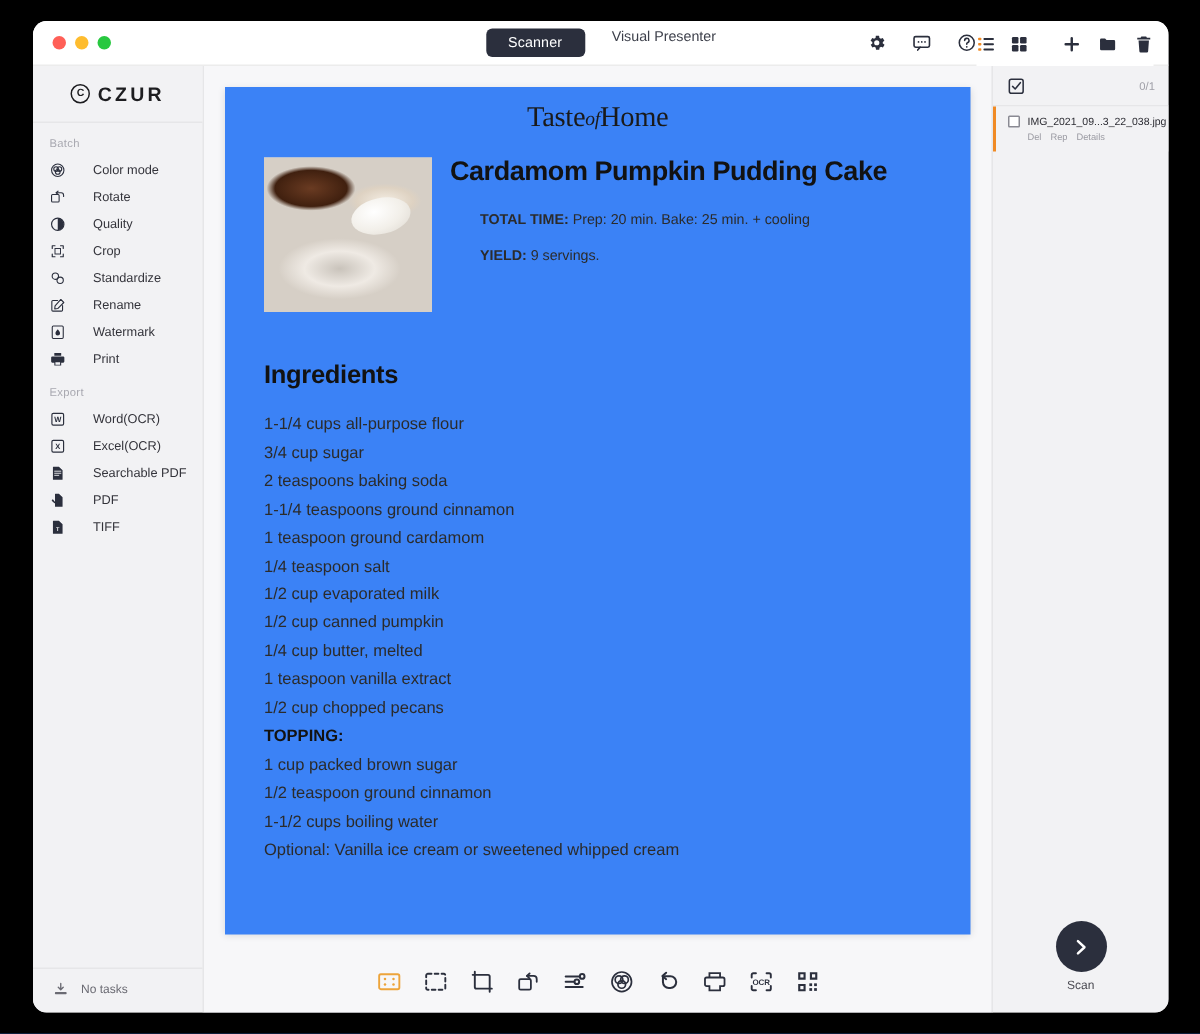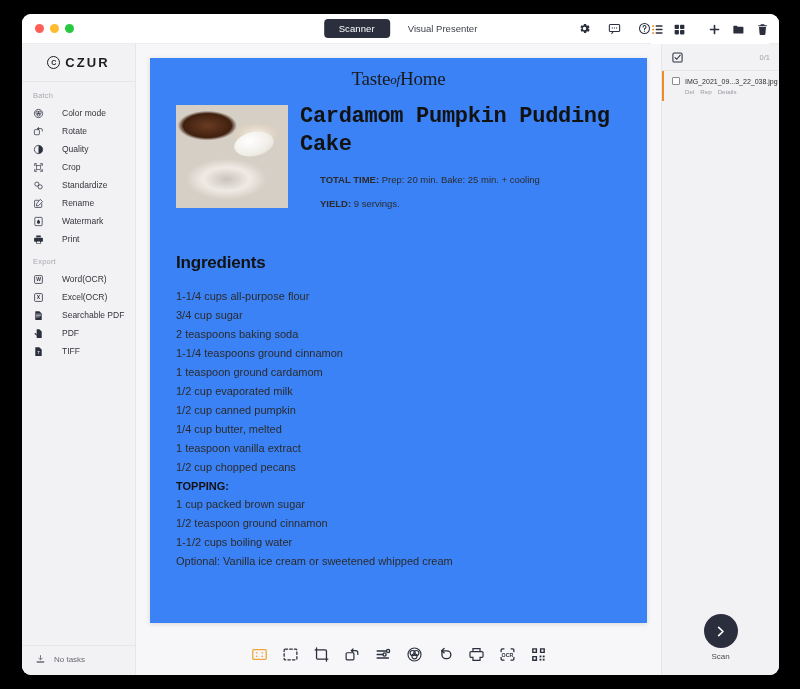--- a/index.html
+++ b/index.html
@@ -28,21 +28,21 @@
     flex: 0 0 30px;
     border-bottom: 1px solid #ececec;
   }
   .traffic { display: flex; gap: 6px; padding-left: 13px; }
   .dot { width: 9px; height: 9px; border-radius: 50%; }
   .dot.red { background: #ff5f57; }
   .dot.yellow { background: #febc2e; }
   .dot.green { background: #28c840; }
   .mode-switch {
     position: absolute; left: 50%; transform: translateX(-50%);
-    display: flex; align-items: center; gap: 18px;
+    display: flex; align-items: flex-start; gap: 18px;
   }
   .mode-pill {
     background: #2b2f3d; color: #ffffff;
     font-size: 9.5px; padding: 4px 15px; border-radius: 4px;
     letter-spacing: .1px;
   }
   .mode-plain { color: #3c3f4a; font-size: 9.5px; }
   .titlebar-icons {
     position: absolute; right: 128px;
     display: flex; align-items: center; gap: 17px;
@@ -148,24 +148,23 @@
     overflow: hidden;
   }
   .food-photo::after {
     content:''; position:absolute; left:52%; top:26%;
     width:40px; height:24px; border-radius:50%;
     background: radial-gradient(ellipse at 40% 35%, #ffffff 0%, #f2efe9 55%, #ded9d1 100%);
     transform: rotate(-12deg);
   }
   .recipe-body { flex: 1; min-width: 0; }
   .recipe-title {
-    font-size: 22px; font-weight: 700; color: #121212;
+    font-size: 18px; font-weight: 700; color: #121212;
     line-height: 1.27; letter-spacing: -0.3px;
     margin: 2px 0 14px 0;
-    font-family: Liberation Mono, monospace;
   }
   .meta-line {
     font-size: 9.5px; color: #2b2b2b; margin: 0 0 11px 20px;
     line-height: 1.4;
   }
   .meta-line b { font-weight: 700; }
   .blurb {
     font-style: italic; font-size: 10px; color: #2b2b2b;
     line-height: 1.55; margin-left: 20px;
   }
@@ -494,20 +493,21 @@
             </div>
           </div>
 
           <div class="ing-title">Ingredients</div>
           <div>
             <div class="ing-item">1-1/4 cups all-purpose flour</div>
             <div class="ing-item">3/4 cup sugar</div>
             <div class="ing-item">2 teaspoons baking soda</div>
             <div class="ing-item">1-1/4 teaspoons ground cinnamon</div>
             <div class="ing-item">1 teaspoon ground cardamom</div>
+            <div class="ing-item">1/4 teaspoon salt</div>
             <div class="ing-item">1/2 cup evaporated milk</div>
             <div class="ing-item">1/2 cup canned pumpkin</div>
             <div class="ing-item">1/4 cup butter, melted</div>
             <div class="ing-item">1 teaspoon vanilla extract</div>
             <div class="ing-item">1/2 cup chopped pecans</div>
             <div class="ing-item head">TOPPING:</div>
             <div class="ing-item">1 cup packed brown sugar</div>
             <div class="ing-item">1/2 teaspoon ground cinnamon</div>
             <div class="ing-item">1-1/2 cups boiling water</div>
             <div class="ing-item">Optional: Vanilla ice cream or sweetened whipped cream</div>

